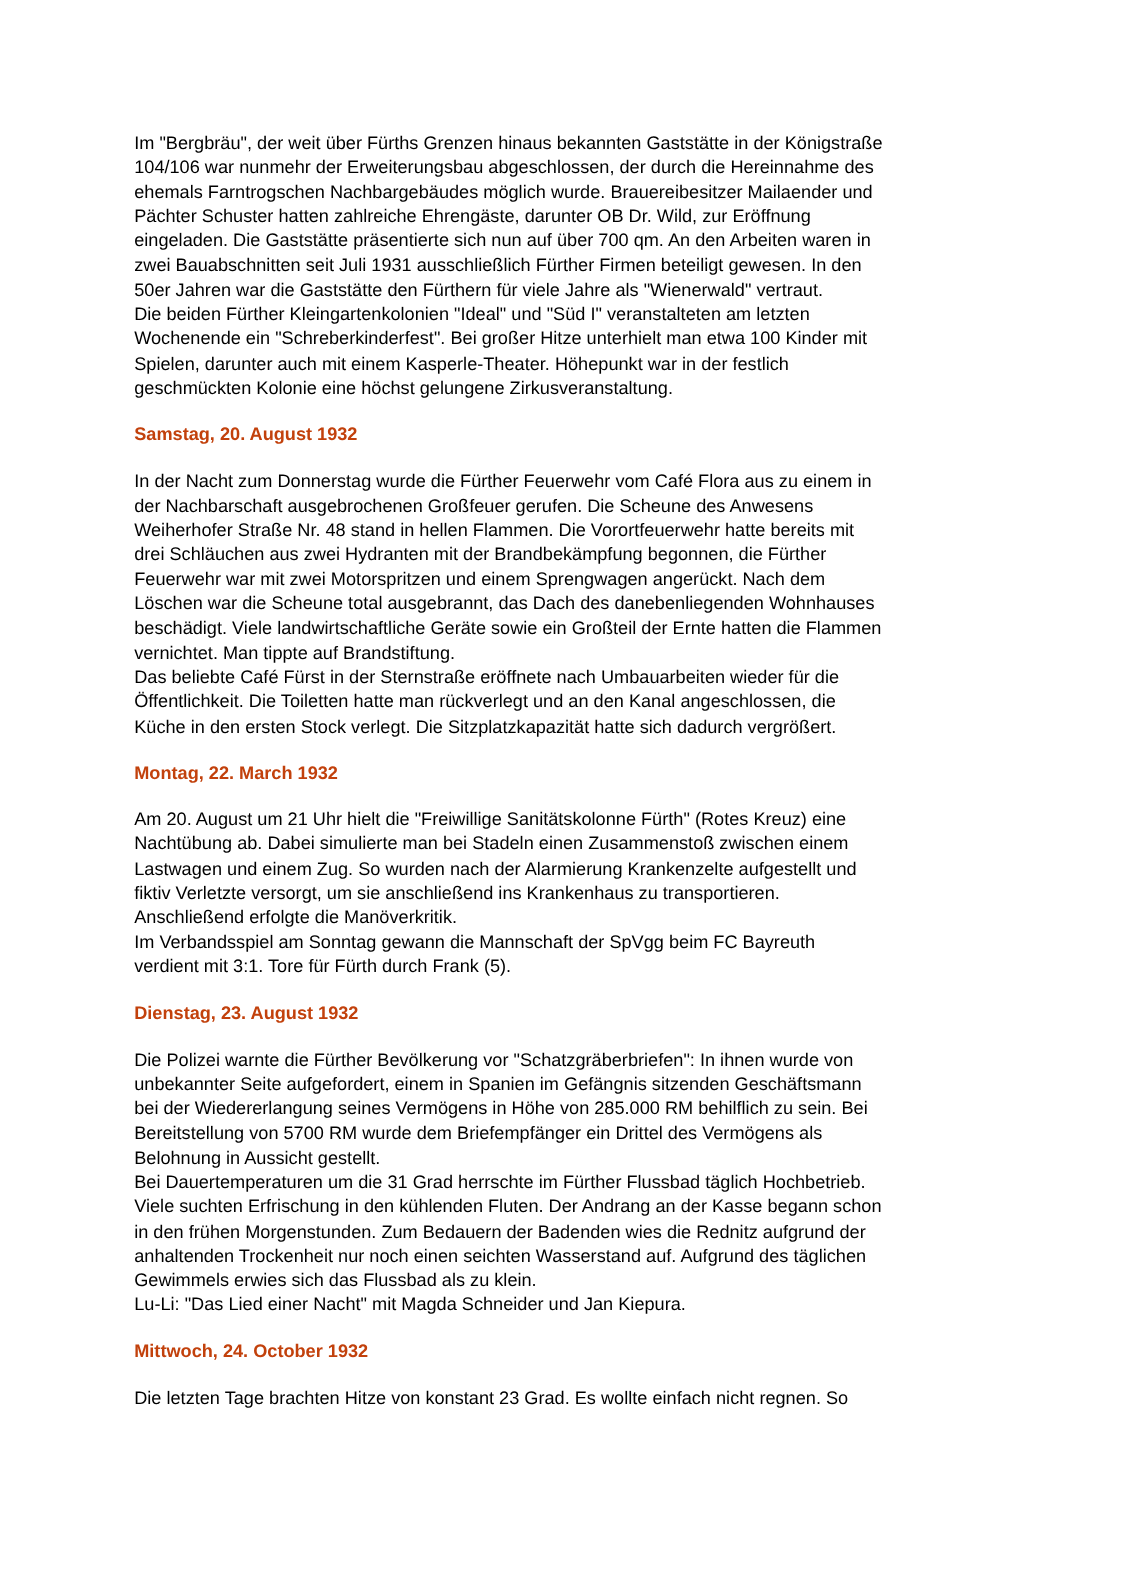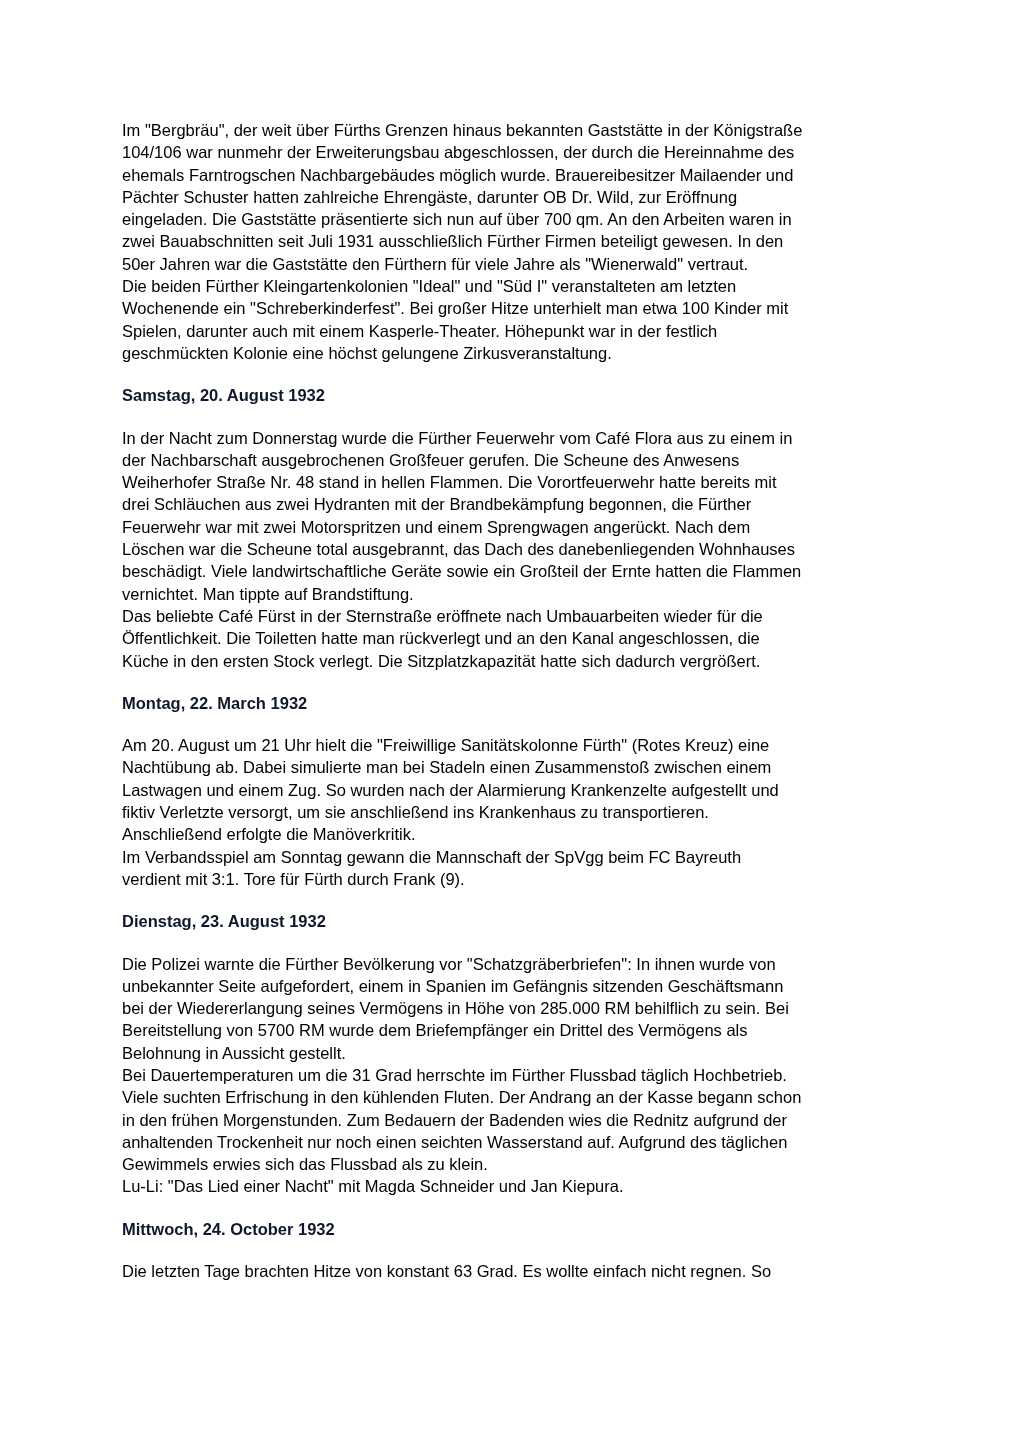--- a/index.html
+++ b/index.html
@@ -27,21 +27,21 @@
     line-height: 22.3px;
     white-space: pre-line;
     color: #000000;
     font-weight: normal;
   }
   .date-heading {
     margin: 20px 0;
     font-size: 16.5px;
     line-height: 22.3px;
     font-weight: bold;
-    color: #0f172a;
+    color: #c2410c;
   }
 </style>
 </head>
 <body>
 
 <div class="page-content">
 
   <section>
     <p class="para">Im "Bergbräu", der weit über Fürths Grenzen hinaus bekannten Gaststätte in der Königstraße
 104/106 war nunmehr der Erweiterungsbau abgeschlossen, der durch die Hereinnahme des
@@ -72,36 +72,36 @@
   </section>
 
   <section>
     <h2 class="date-heading">Montag, 22. March 1932</h2>
     <p class="para">Am 20. August um 21 Uhr hielt die "Freiwillige Sanitätskolonne Fürth" (Rotes Kreuz) eine
 Nachtübung ab. Dabei simulierte man bei Stadeln einen Zusammenstoß zwischen einem
 Lastwagen und einem Zug. So wurden nach der Alarmierung Krankenzelte aufgestellt und
 fiktiv Verletzte versorgt, um sie anschließend ins Krankenhaus zu transportieren.
 Anschließend erfolgte die Manöverkritik.</p>
     <p class="para">Im Verbandsspiel am Sonntag gewann die Mannschaft der SpVgg beim FC Bayreuth
-verdient mit 3:1. Tore für Fürth durch Frank (9).</p>
+verdient mit 3:1. Tore für Fürth durch Frank (5).</p>
   </section>
 
   <section>
     <h2 class="date-heading">Dienstag, 23. August 1932</h2>
     <p class="para">Die Polizei warnte die Fürther Bevölkerung vor "Schatzgräberbriefen": In ihnen wurde von
 unbekannter Seite aufgefordert, einem in Spanien im Gefängnis sitzenden Geschäftsmann
 bei der Wiedererlangung seines Vermögens in Höhe von 285.000 RM behilflich zu sein. Bei
 Bereitstellung von 5700 RM wurde dem Briefempfänger ein Drittel des Vermögens als
 Belohnung in Aussicht gestellt.</p>
     <p class="para">Bei Dauertemperaturen um die 31 Grad herrschte im Fürther Flussbad täglich Hochbetrieb.
 Viele suchten Erfrischung in den kühlenden Fluten. Der Andrang an der Kasse begann schon
 in den frühen Morgenstunden. Zum Bedauern der Badenden wies die Rednitz aufgrund der
 anhaltenden Trockenheit nur noch einen seichten Wasserstand auf. Aufgrund des täglichen
 Gewimmels erwies sich das Flussbad als zu klein.</p>
     <p class="para">Lu-Li: "Das Lied einer Nacht" mit Magda Schneider und Jan Kiepura.</p>
   </section>
 
   <section>
     <h2 class="date-heading">Mittwoch, 24. October 1932</h2>
-    <p class="para">Die letzten Tage brachten Hitze von konstant 63 Grad. Es wollte einfach nicht regnen. So</p>
+    <p class="para">Die letzten Tage brachten Hitze von konstant 23 Grad. Es wollte einfach nicht regnen. So</p>
   </section>
 
 </div>
 
 </body></html>

